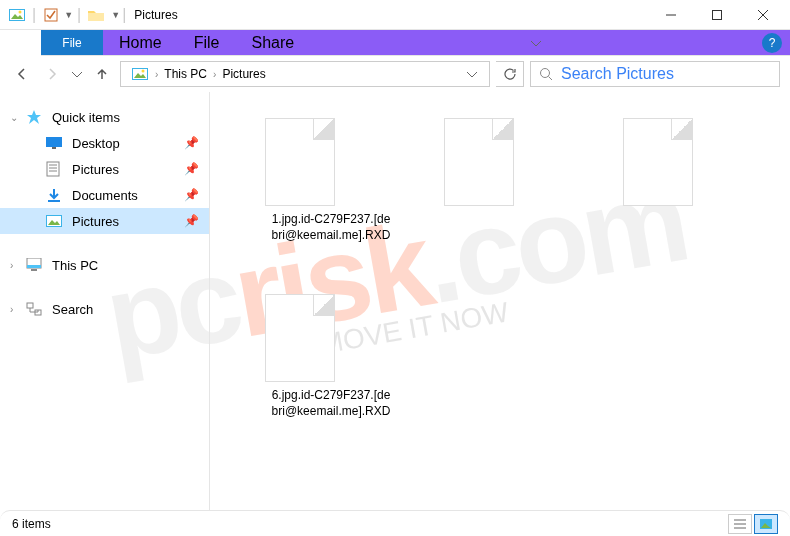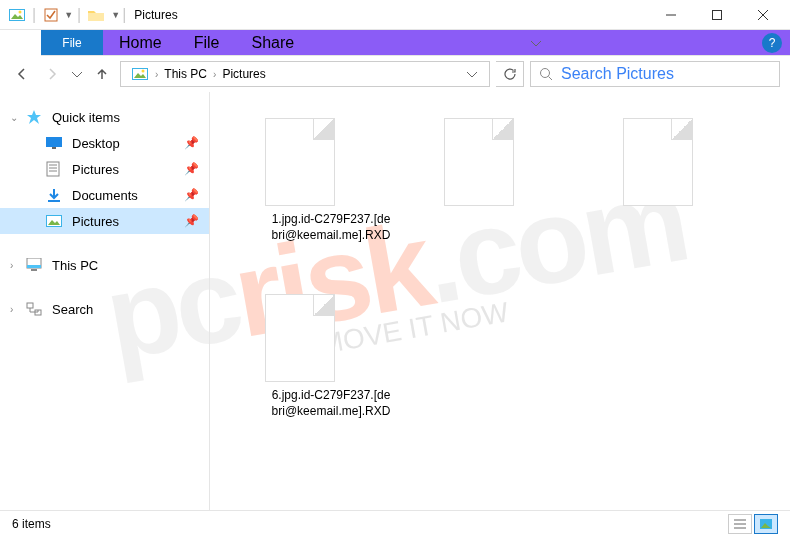--- a/index.html
+++ b/index.html
@@ -48,21 +48,21 @@
 .side-chevron { position: absolute; left: 10px; font-size: 10px; color: #888; }
 .side-group { margin-bottom: 18px; }
 
 .content { flex: 1; padding: 20px 14px; display: flex; flex-wrap: wrap; align-content: flex-start; gap: 6px; }
 .file-item { width: 132px; height: 170px; display: flex; flex-direction: column; align-items: flex-start; cursor: pointer; padding-top: 6px; margin-left: 41px; }
 .file-icon { width: 70px; height: 88px; background: #fff; border: 1px solid #ddd; position: relative; margin-bottom: 6px; }
 .file-icon::before { content: ""; position: absolute; top: 0; right: 0; width: 20px; height: 20px; background: linear-gradient(135deg, #fff 50%, #ddd 50%); border-left: 1px solid #ddd; border-bottom: 1px solid #ddd; }
 .file-name { font-size: 12px; text-align: center; line-height: 1.3; word-break: break-all; padding: 0 4px; }
 
 
-.statusbar { height: 26px; border-top: 1px solid #e5e5e5; display: flex; align-items: center; padding: 0 12px; font-size: 12px; position: relative; z-index: 2; background: #fff; }
+.statusbar { height: 26px; border-top: 1px solid #e5e5e5; display: flex; align-items: center; padding: 0 12px; font-size: 12px; position: relative; z-index: 2; background: #fff; border-radius: 10px; }
 .view-btns { margin-left: auto; display: flex; gap: 2px; }
 .view-btn { width: 24px; height: 20px; border: 1px solid #ccc; display: flex; align-items: center; justify-content: center; cursor: pointer; }
 .view-btn.active { background: #cce8ff; border-color: #1979ca; }
 
 svg { display: block; }
 </style>
 </head>
 <body>
 
 <div class="watermark">

